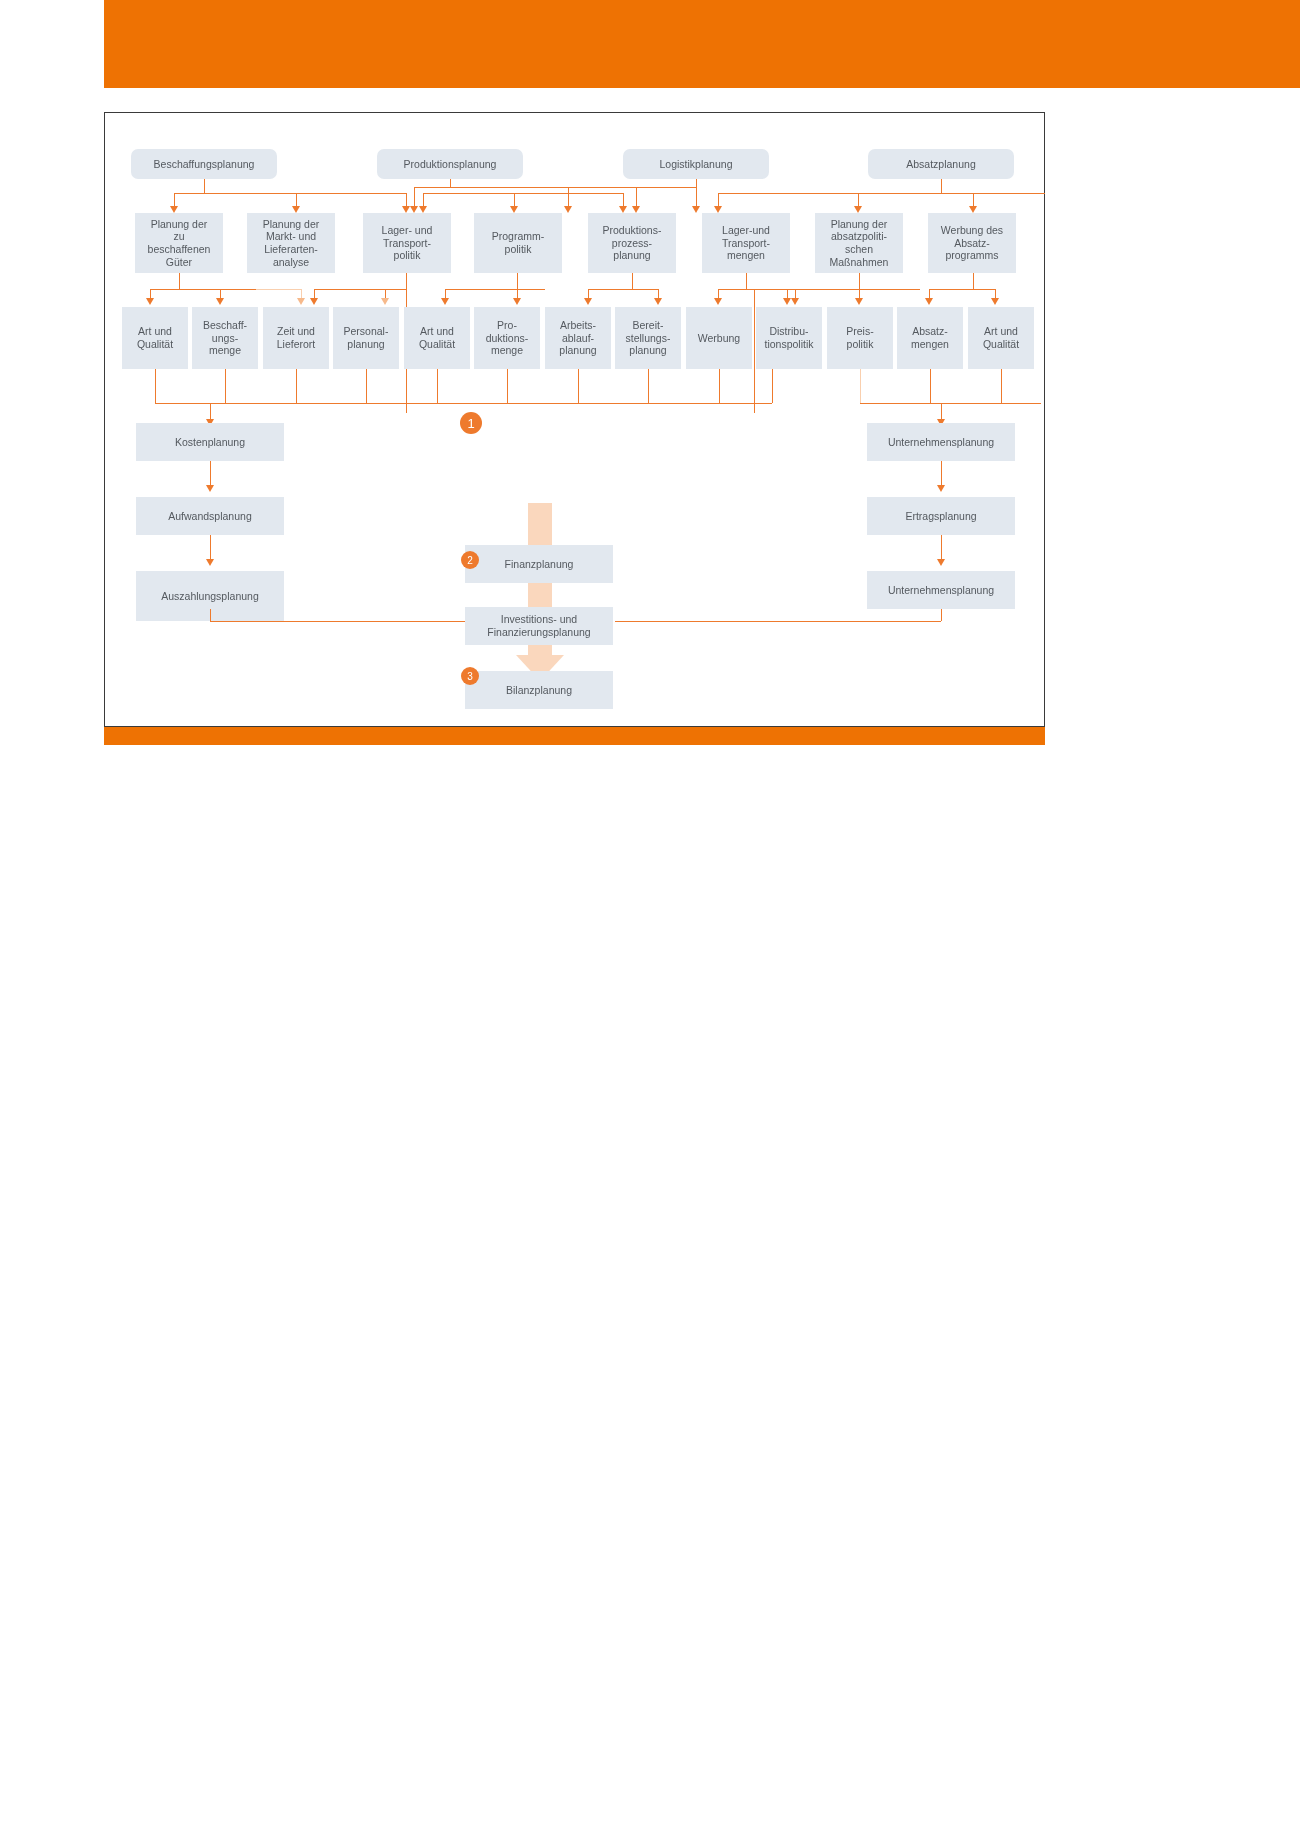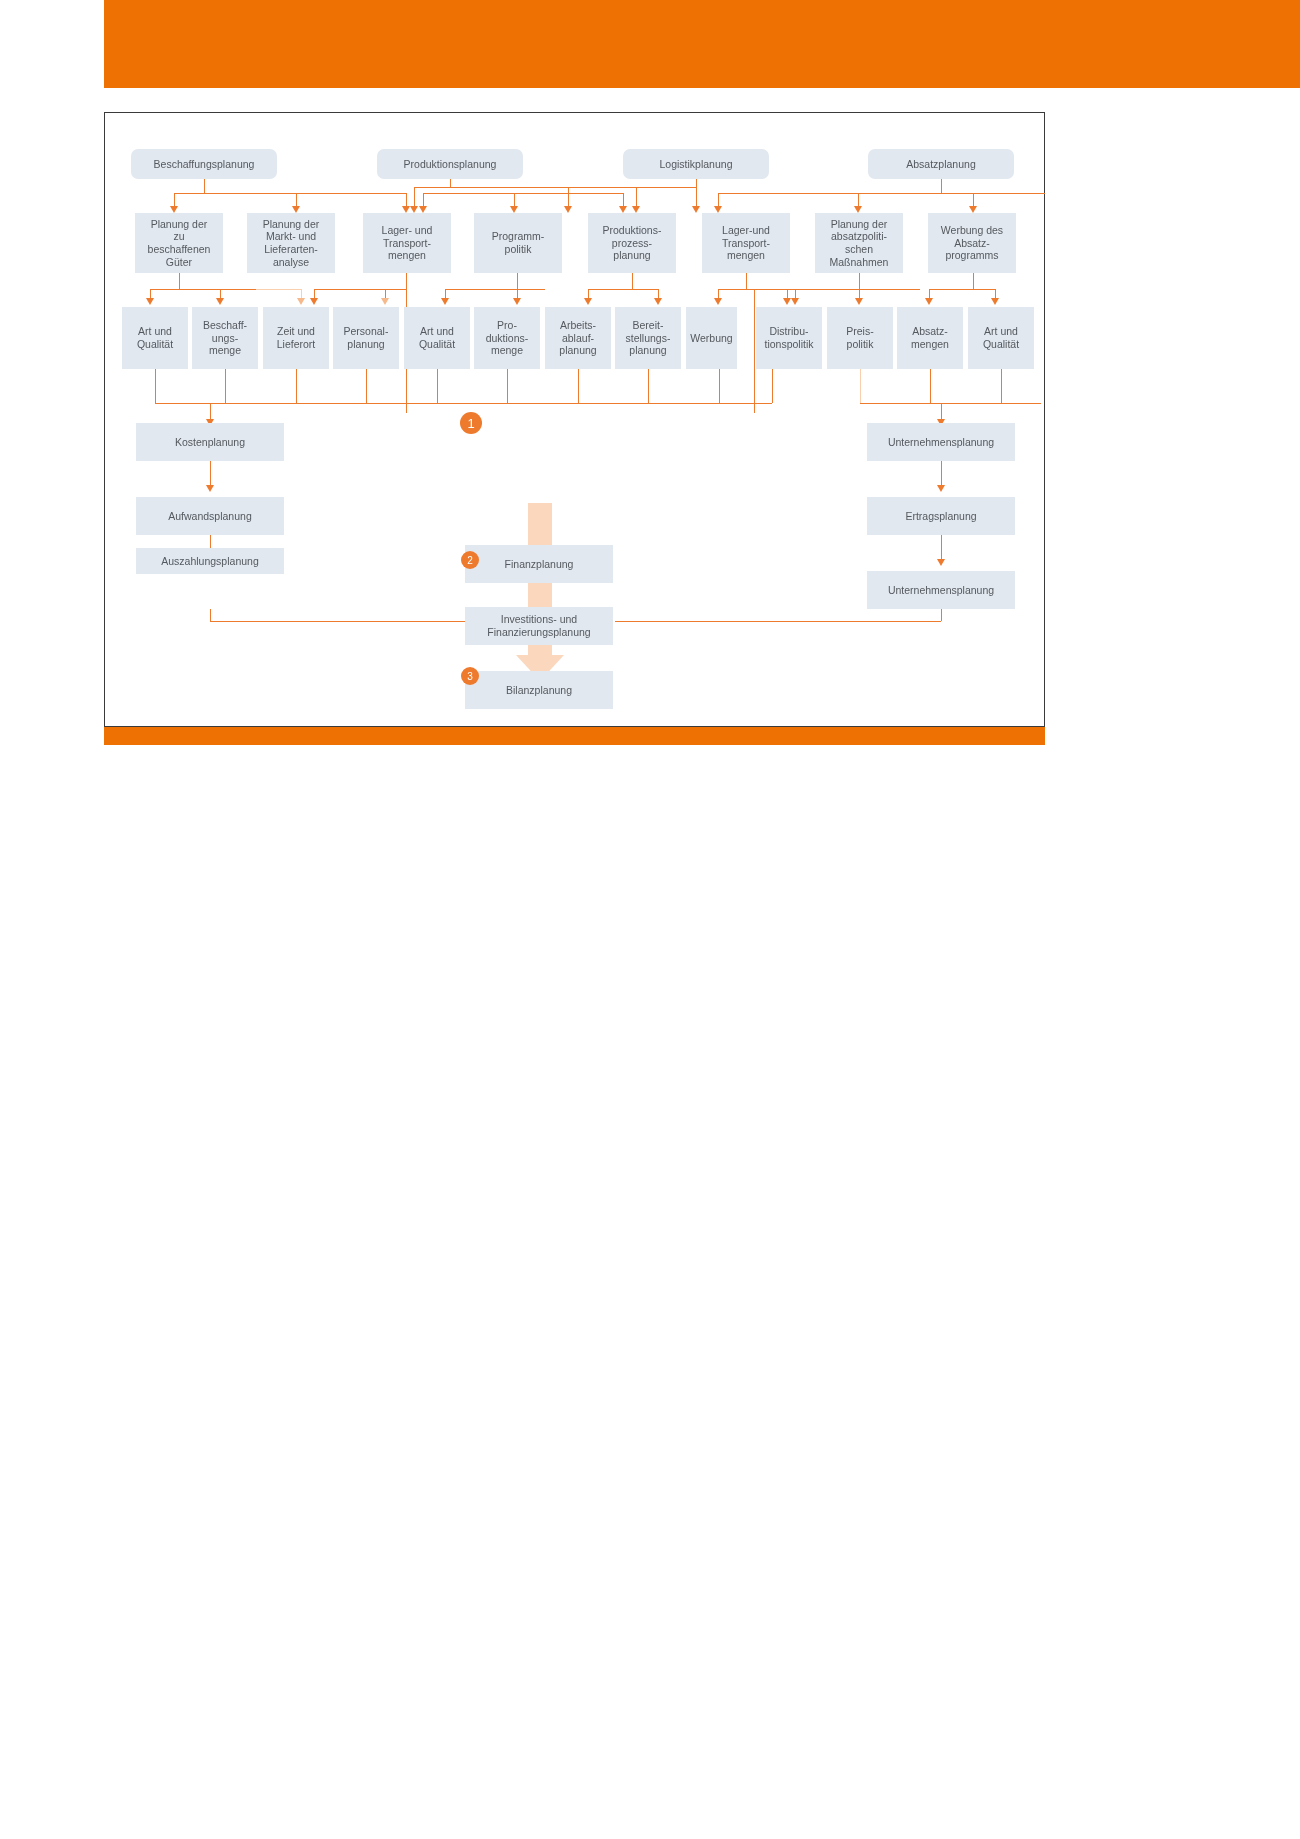--- a/index.html
+++ b/index.html
@@ -136,21 +136,21 @@
     <div class="node" style="left:30px; top:100px; width:88px; height:60px;">Planung der
 zu
 beschaffenen
 Güter</div>
     <div class="node" style="left:142px; top:100px; width:88px; height:60px;">Planung der
 Markt- und
 Lieferarten-
 analyse</div>
     <div class="node" style="left:258px; top:100px; width:88px; height:60px;">Lager- und
 Transport-
-mengen</div>
+politik</div>
     <div class="node" style="left:369px; top:100px; width:88px; height:60px;">Programm-
 politik</div>
     <div class="node" style="left:483px; top:100px; width:88px; height:60px;">Produktions-
 prozess-
 planung</div>
     <div class="node" style="left:597px; top:100px; width:88px; height:60px;">Lager-und
 Transport-
 mengen</div>
     <div class="node" style="left:710px; top:100px; width:88px; height:60px;">Planung der
 absatzpoliti-
@@ -228,21 +228,21 @@
 Qualität</div>
     <div class="node" style="left:369px; top:194px; width:66px; height:62px;">Pro-
 duktions-
 menge</div>
     <div class="node" style="left:440px; top:194px; width:66px; height:62px;">Arbeits-
 ablauf-
 planung</div>
     <div class="node" style="left:510px; top:194px; width:66px; height:62px;">Bereit-
 stellungs-
 planung</div>
-    <div class="node" style="left:581px; top:194px; width:51px; height:62px;">Werbung</div>
+    <div class="node" style="left:581px; top:194px; width:66px; height:62px;">Werbung</div>
     <div class="node" style="left:651px; top:194px; width:66px; height:62px;">Distribu-
 tionspolitik</div>
     <div class="node" style="left:722px; top:194px; width:66px; height:62px;">Preis-
 politik</div>
     <div class="node" style="left:792px; top:194px; width:66px; height:62px;">Absatz-
 mengen</div>
     <div class="node" style="left:863px; top:194px; width:66px; height:62px;">Art und
 Qualität</div>
 
     <div class="vline" style="left:50px; top:256px; height:34px;"></div>
@@ -265,21 +265,21 @@
     <div class="vline" style="left:896px; top:256px; height:34px;"></div>
     <div class="vline" style="left:836px; top:290px; height:18px;"></div>
     <div class="arrow" style="left:831.5px; top:306px;"></div>
 
     <div class="node" style="left:31px; top:310px; width:148px; height:38px;">Kostenplanung</div>
     <div class="vline" style="left:105px; top:348px; height:26px;"></div>
     <div class="arrow" style="left:100.5px; top:372px;"></div>
     <div class="node" style="left:31px; top:384px; width:148px; height:38px;">Aufwandsplanung</div>
     <div class="vline" style="left:105px; top:422px; height:26px;"></div>
     <div class="arrow" style="left:100.5px; top:446px;"></div>
-    <div class="node" style="left:31px; top:435px; width:148px; height:26px;">Auszahlungsplanung</div>
+    <div class="node" style="left:31px; top:458px; width:148px; height:50px;">Auszahlungsplanung</div>
 
     <div class="vline" style="left:105px; top:496px; height:12px;"></div>
     <div class="hline" style="left:105px; top:508px; width:255px;"></div>
 
     <div class="node" style="left:762px; top:310px; width:148px; height:38px;">Unternehmensplanung</div>
     <div class="vline" style="left:836px; top:348px; height:26px;"></div>
     <div class="arrow" style="left:831.5px; top:372px;"></div>
     <div class="node" style="left:762px; top:384px; width:148px; height:38px;">Ertragsplanung</div>
     <div class="vline" style="left:836px; top:422px; height:26px;"></div>
     <div class="arrow" style="left:831.5px; top:446px;"></div>

